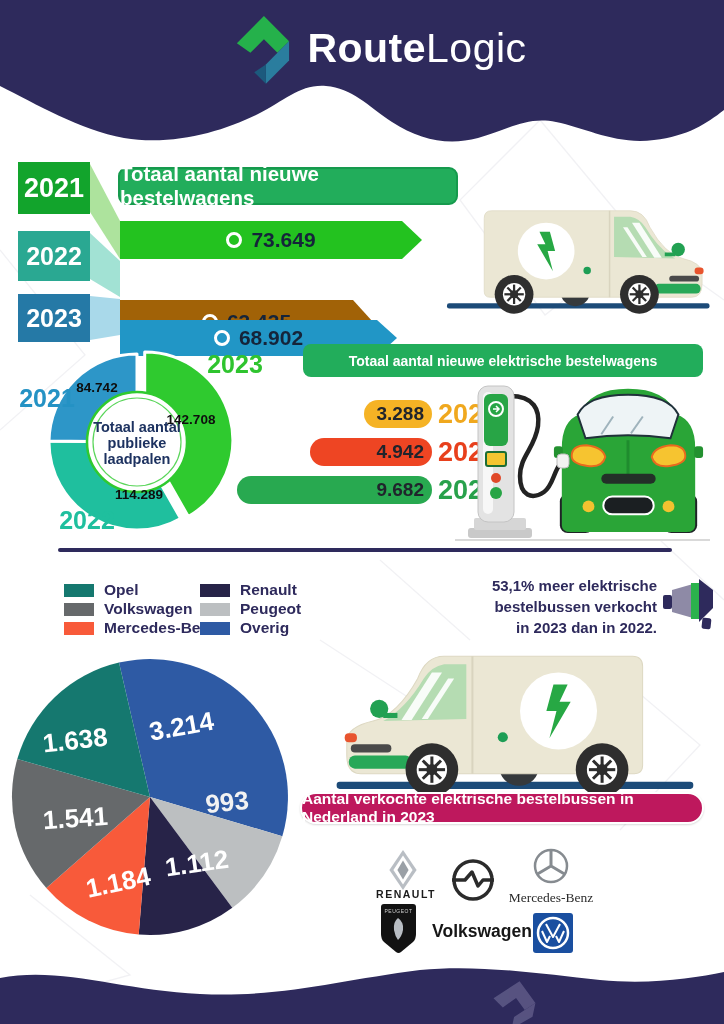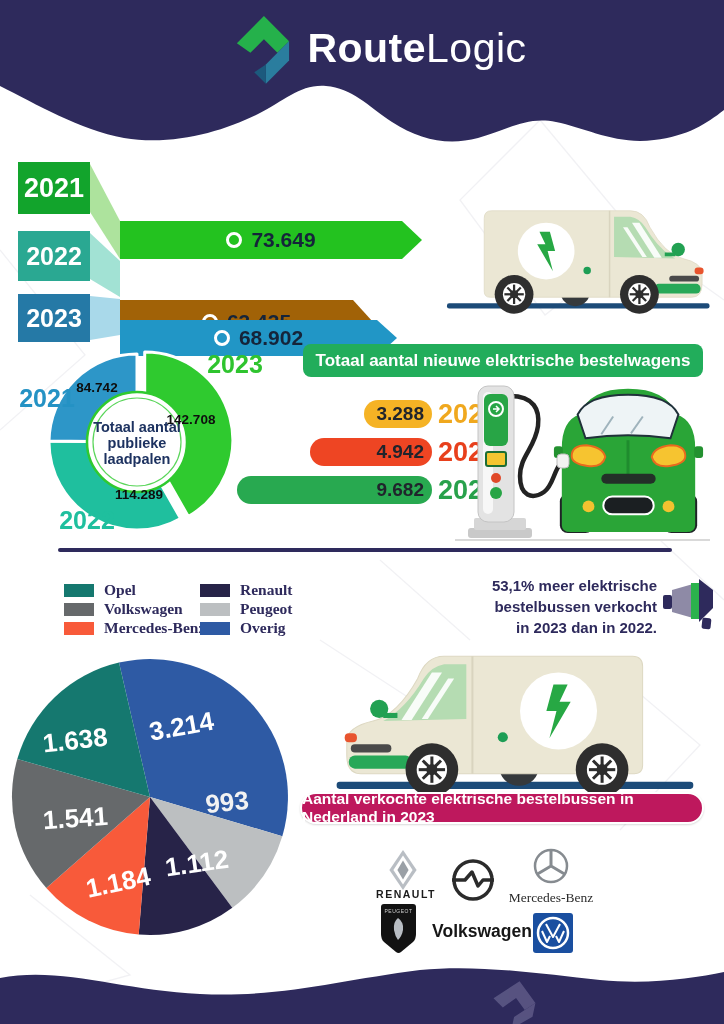--- a/index.html
+++ b/index.html
@@ -28,35 +28,35 @@
   .badge1 { left:118px; top:167px; width:340px; height:38px; border-radius:9px; font-size:20.5px; border:2px solid #169a4d; }
   .arrow-bar { display:flex; align-items:center; justify-content:center; gap:9px;
     clip-path:polygon(0 0, calc(100% - 20px) 0, 100% 50%, calc(100% - 20px) 100%, 0 100%);
     color:#15243a; font-weight:800; font-size:21px; }
   .ab1 { left:120px; top:221px; width:302px; height:38px; background:#23c21f; }
   .ab2 { left:120px; top:261px; width:253px; height:44px; background:#a16207;margin-top:39px; }
   .ab3 { left:120px; top:299px; width:277px; height:36px; background:#2196c6;margin-top:21px; }
   .ring { width:16px; height:16px; border:3px solid #fff; border-radius:50%; flex:0 0 auto; }
 
   
-  .badge2 { left:303px; top:344px; width:400px; height:33px; border-radius:8px; font-size:17px; }
+  .badge2 { left:303px; top:344px; width:400px; height:33px; border-radius:8px; font-size:14px; }
   .epill { height:28px; border-radius:14px; display:flex; align-items:center; justify-content:flex-end;
            padding-right:8px; color:#20242c; font-weight:800; font-size:19px; }
   .ep1 { left:364px; top:400px; width:68px;  background:#f5b325; }
   .ep2 { left:310px; top:438px; width:122px; background:#ee4523; }
   .ep3 { left:237px; top:476px; width:195px; background:#28a950; }
   .eyear { left:438px; width:80px; height:28px; font-weight:800; font-size:27px; line-height:28px; }
   .ey1 { top:400px; color:#f0a81e; }
   .ey2 { top:438px; color:#e8401c; }
   .ey3 { top:476px; color:#28a14b; }
 
   .divider { left:58px; top:548px; width:614px; height:4px; background:#2e2a5c; border-radius:2px; }
 
   
-  .lg-item { display:flex; align-items:center; gap:10px; height:16px;font-family:Liberation Serif, serif; }
+  .lg-item { display:flex; align-items:center; gap:10px; height:16px; }
   .lg-sw { width:30px; height:13px; flex:0 0 auto; }
   .lg-lb { color:#2e2a5c; font-size:15.5px; font-weight:700; white-space:nowrap; }
 
   .callout { left:445px; top:575px; width:212px; text-align:right; color:#2e2a5c;
              font-size:15px; font-weight:700; line-height:21px; }
 
   .badge3 { left:300px; top:792px; width:404px; height:32px; border-radius:16px; font-size:15.5px;
             border:2px solid #fff; box-shadow:0 1px 2px rgba(0,0,0,.15); background:#be185d; }
 
   .gline { left:455px; top:539px; width:255px; height:2px; background:#d9d9d9; }
@@ -102,20 +102,23 @@
   <div class="abs year-box yb3">
       <span>2023</span>
     </div>
 
   <svg class="abs" style="left:88px;top:158px" width="36" height="190" viewBox="0 0 36 190">
     <polygon points="2,6 32,63 32,101 2,54" fill="#ade39d"></polygon>
     <polygon points="2,75 32,103 32,139 2,121" fill="#a2e2d4"></polygon>
     <polygon points="2,138 32,141 32,177 2,182" fill="#a9d9ea"></polygon>
   </svg>
 
+  <div class="abs badge badge1">
+      <span>Totaal aantal nieuwe bestelwagens</span>
+    </div>
 
   <div class="abs arrow-bar ab1">
     <span class="ring"></span>
     <span>73.649</span>
   </div>
   <div class="abs arrow-bar ab2">
     <span class="ring"></span>
     <span>63.435</span>
   </div>
   <div class="abs arrow-bar ab3">

